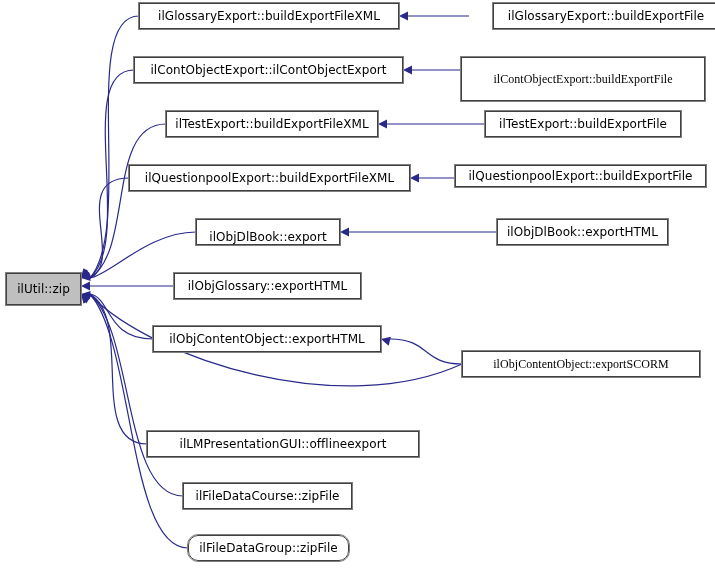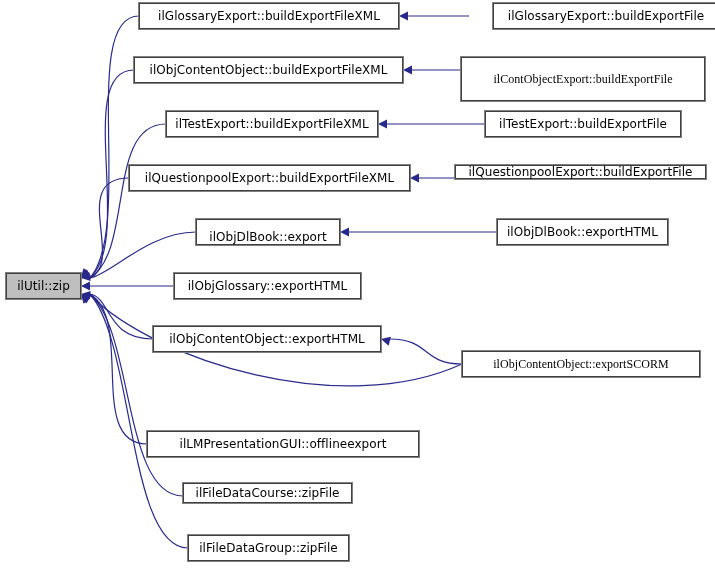--- a/index.html
+++ b/index.html
@@ -87,63 +87,63 @@
         <polygon points="403,70 412,65.4 412,74.6"></polygon>
         <polygon points="378,124 387,119.4 387,128.6"></polygon>
         <polygon points="410,178 419,173.4 419,182.6"></polygon>
         <polygon points="340,232 349,227.4 349,236.6"></polygon>
         <polygon points="381,339 390.8469463764751,336.7201651246585 388.6156186261409,345.6454761259955"></polygon>
         <polygon points="81,295 91.08849358971138,295.61830177935394 86.40818391814629,303.5388258389256"></polygon>
       </g>
   </svg>
 
   <div id="nodes-layer">
-      <div class="node root" style="left: 6px; top: 273px; width: 75px; height: 26px;">
+      <div class="node root" style="left: 6px; top: 273px; width: 75px; height: 32px;">
         <span class="node-label">ilUtil::zip</span>
       </div>
       <div class="node" style="left: 139px; top: 3px; width: 260px; height: 26px;">
         <span class="node-label">ilGlossaryExport::buildExportFileXML</span>
       </div>
       <div class="node" style="left: 134px; top: 57px; width: 269px; height: 26px;">
-        <span class="node-label">ilObjContentObject::buildExportFileXML</span>
+        <span class="node-label">ilContObjectExport::ilContObjectExport</span>
       </div>
       <div class="node" style="left: 166px; top: 111px; width: 212px; height: 26px;">
         <span class="node-label">ilTestExport::buildExportFileXML</span>
       </div>
       <div class="node" style="left: 129px; top: 165px; width: 281px; height: 26px;">
         <span class="node-label">ilQuestionpoolExport::buildExportFileXML</span>
       </div>
       <div class="node" style="left: 196px; top: 219px; width: 144px; height: 26px; align-items: flex-end;">
         <span class="node-label">ilObjDlBook::export</span>
       </div>
       <div class="node" style="left: 174px; top: 273px; width: 187px; height: 26px;">
         <span class="node-label">ilObjGlossary::exportHTML</span>
       </div>
       <div class="node" style="left: 153px; top: 326px; width: 228px; height: 26px;">
         <span class="node-label">ilObjContentObject::exportHTML</span>
       </div>
       <div class="node" style="left: 147px; top: 431px; width: 272px; height: 26px;">
         <span class="node-label">ilLMPresentationGUI::offlineexport</span>
       </div>
-      <div class="node" style="left: 183px; top: 483px; width: 169px; height: 20px;">
+      <div class="node" style="left: 183px; top: 483px; width: 169px; height: 26px;">
         <span class="node-label">ilFileDataCourse::zipFile</span>
       </div>
-      <div class="node" style="left: 188px; top: 535px; width: 161px; height: 26px;">
+      <div class="node" style="left: 188px; top: 535px; width: 161px; height: 26px; border-radius: 10px;">
         <span class="node-label">ilFileDataGroup::zipFile</span>
       </div>
       <div class="node" style="left: 469px; top: 3px; width: 226px; height: 26px; margin-left: 24px;">
         <span class="node-label">ilGlossaryExport::buildExportFile</span>
       </div>
       <div class="node" style="left: 461px; top: 57px; width: 244px; height: 44px; font-family: Liberation Serif, serif;">
         <span class="node-label">ilContObjectExport::buildExportFile</span>
       </div>
       <div class="node" style="left: 485px; top: 111px; width: 196px; height: 26px;">
         <span class="node-label">ilTestExport::buildExportFile</span>
       </div>
-      <div class="node" style="left: 455px; top: 165px; width: 251px; height: 14px;">
+      <div class="node" style="left: 455px; top: 165px; width: 251px; height: 22px;">
         <span class="node-label">ilQuestionpoolExport::buildExportFile</span>
       </div>
       <div class="node" style="left: 497px; top: 219px; width: 171px; height: 26px;">
         <span class="node-label">ilObjDlBook::exportHTML</span>
       </div>
       <div class="node" style="left: 462px; top: 351px; width: 238px; height: 26px; font-family: Liberation Serif, serif;">
         <span class="node-label">ilObjContentObject::exportSCORM</span>
       </div>
     </div>
 

